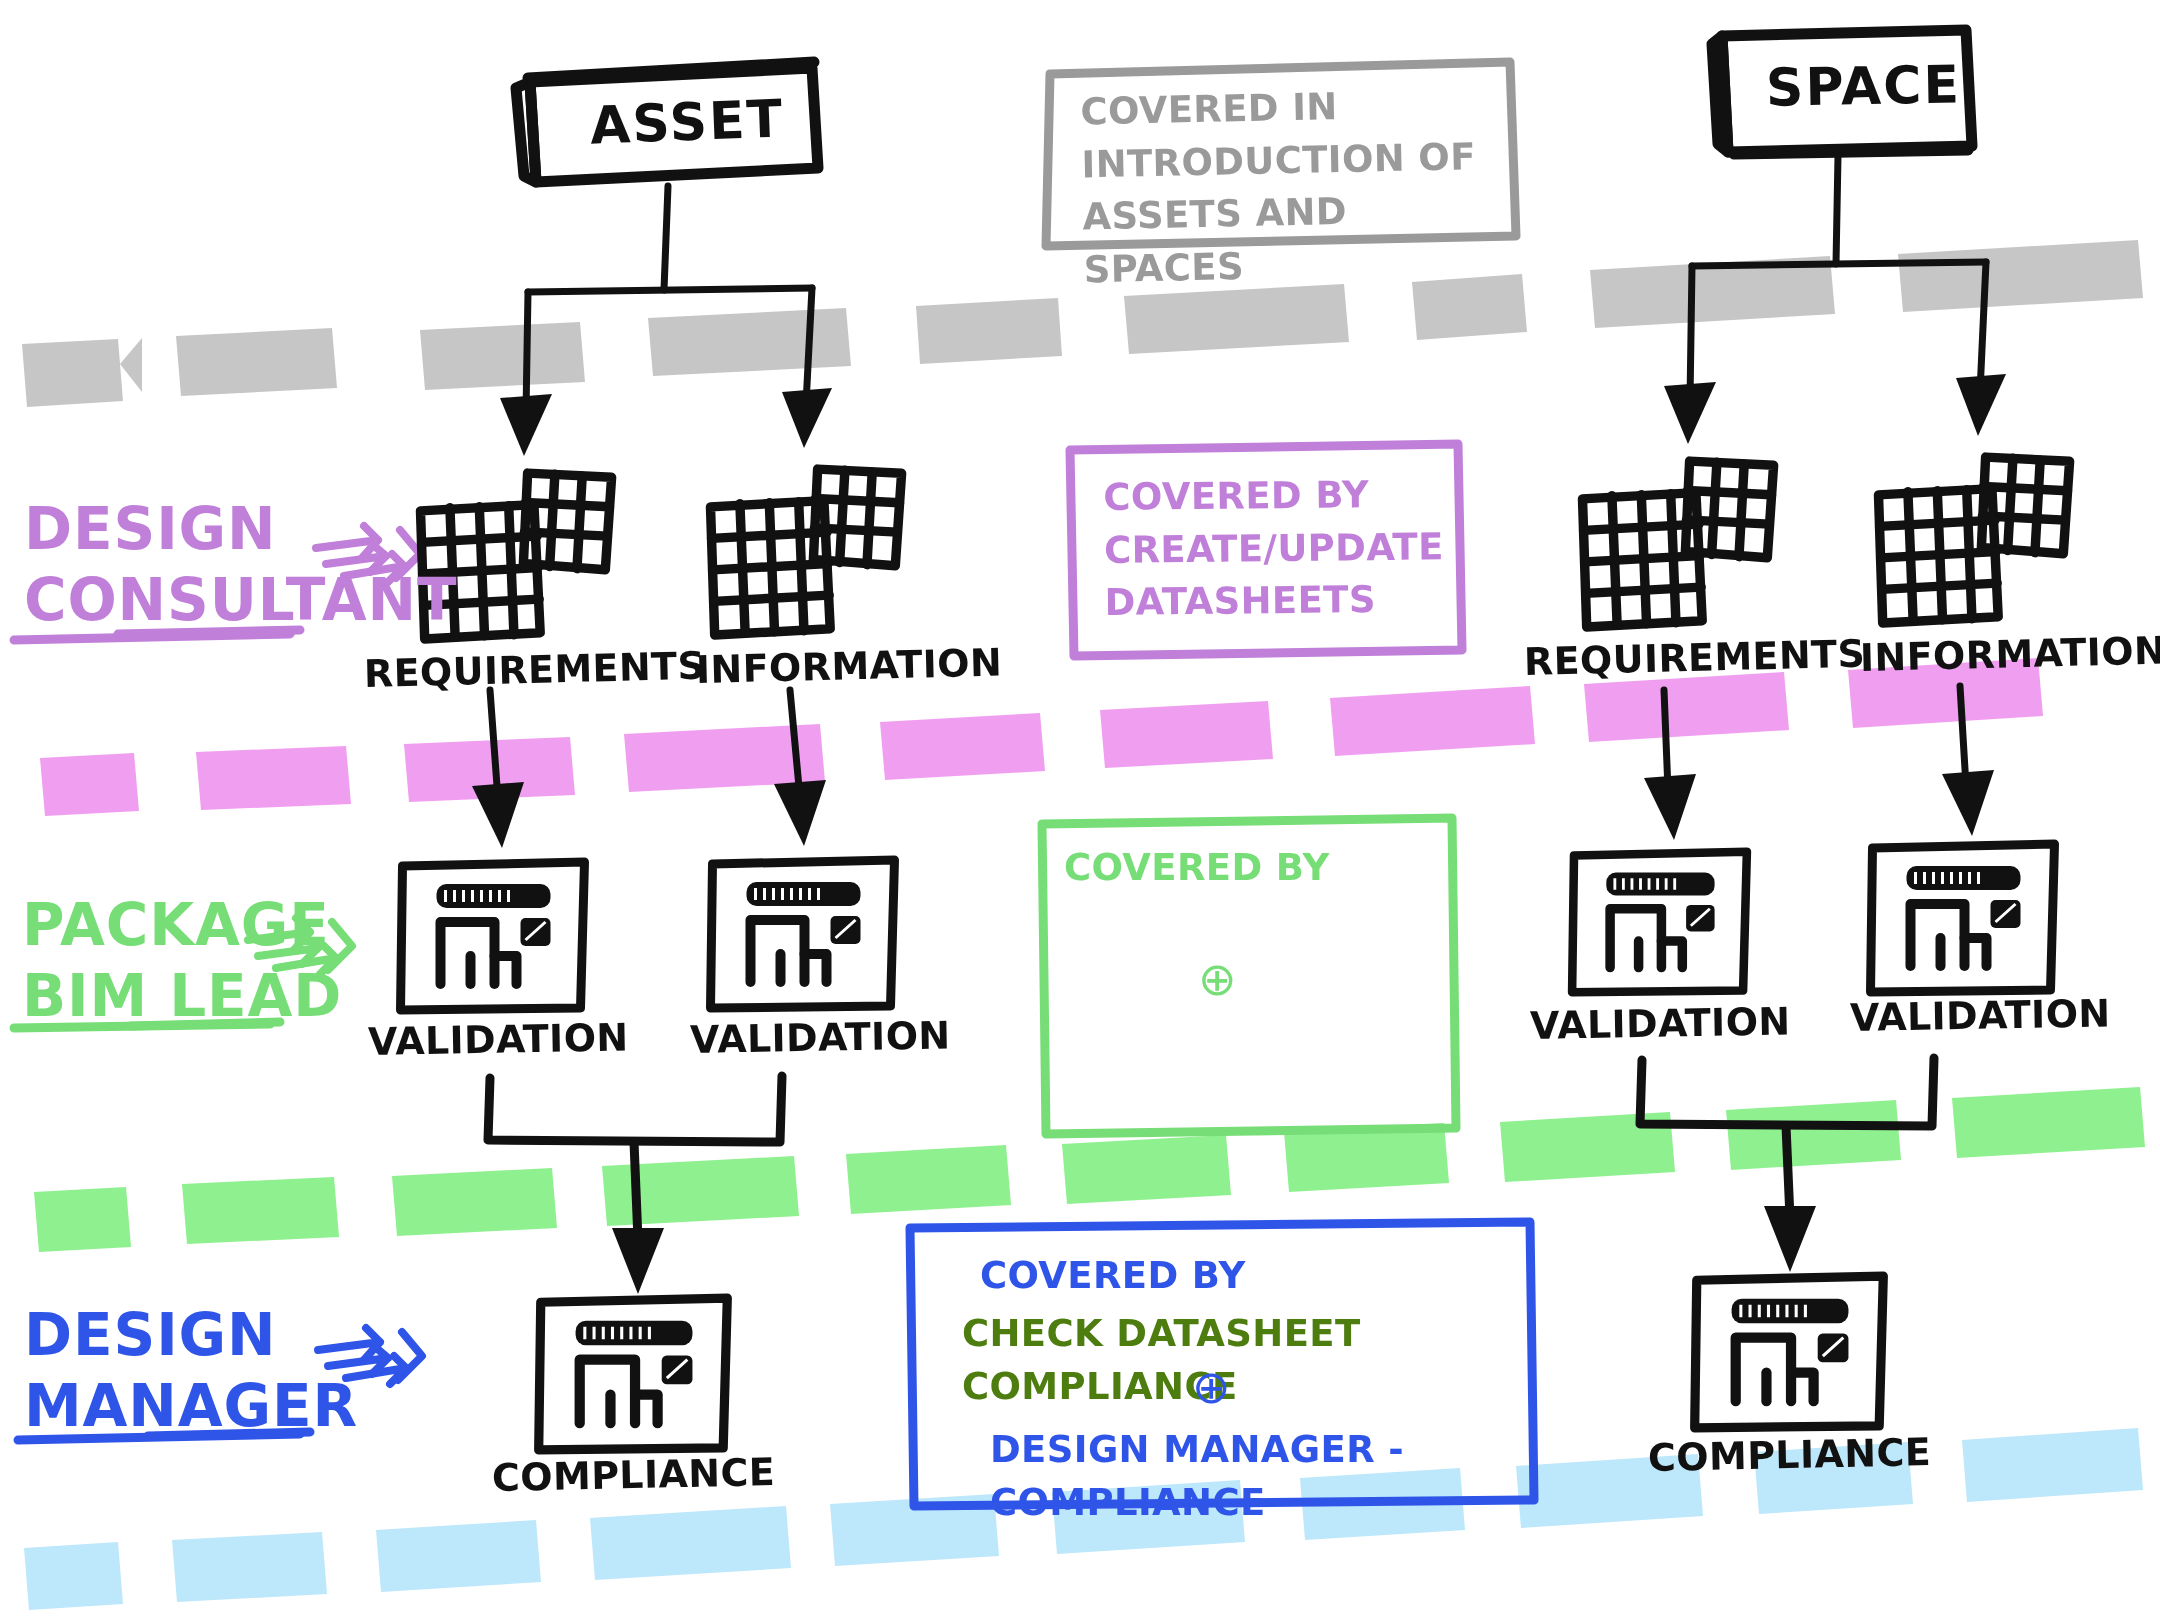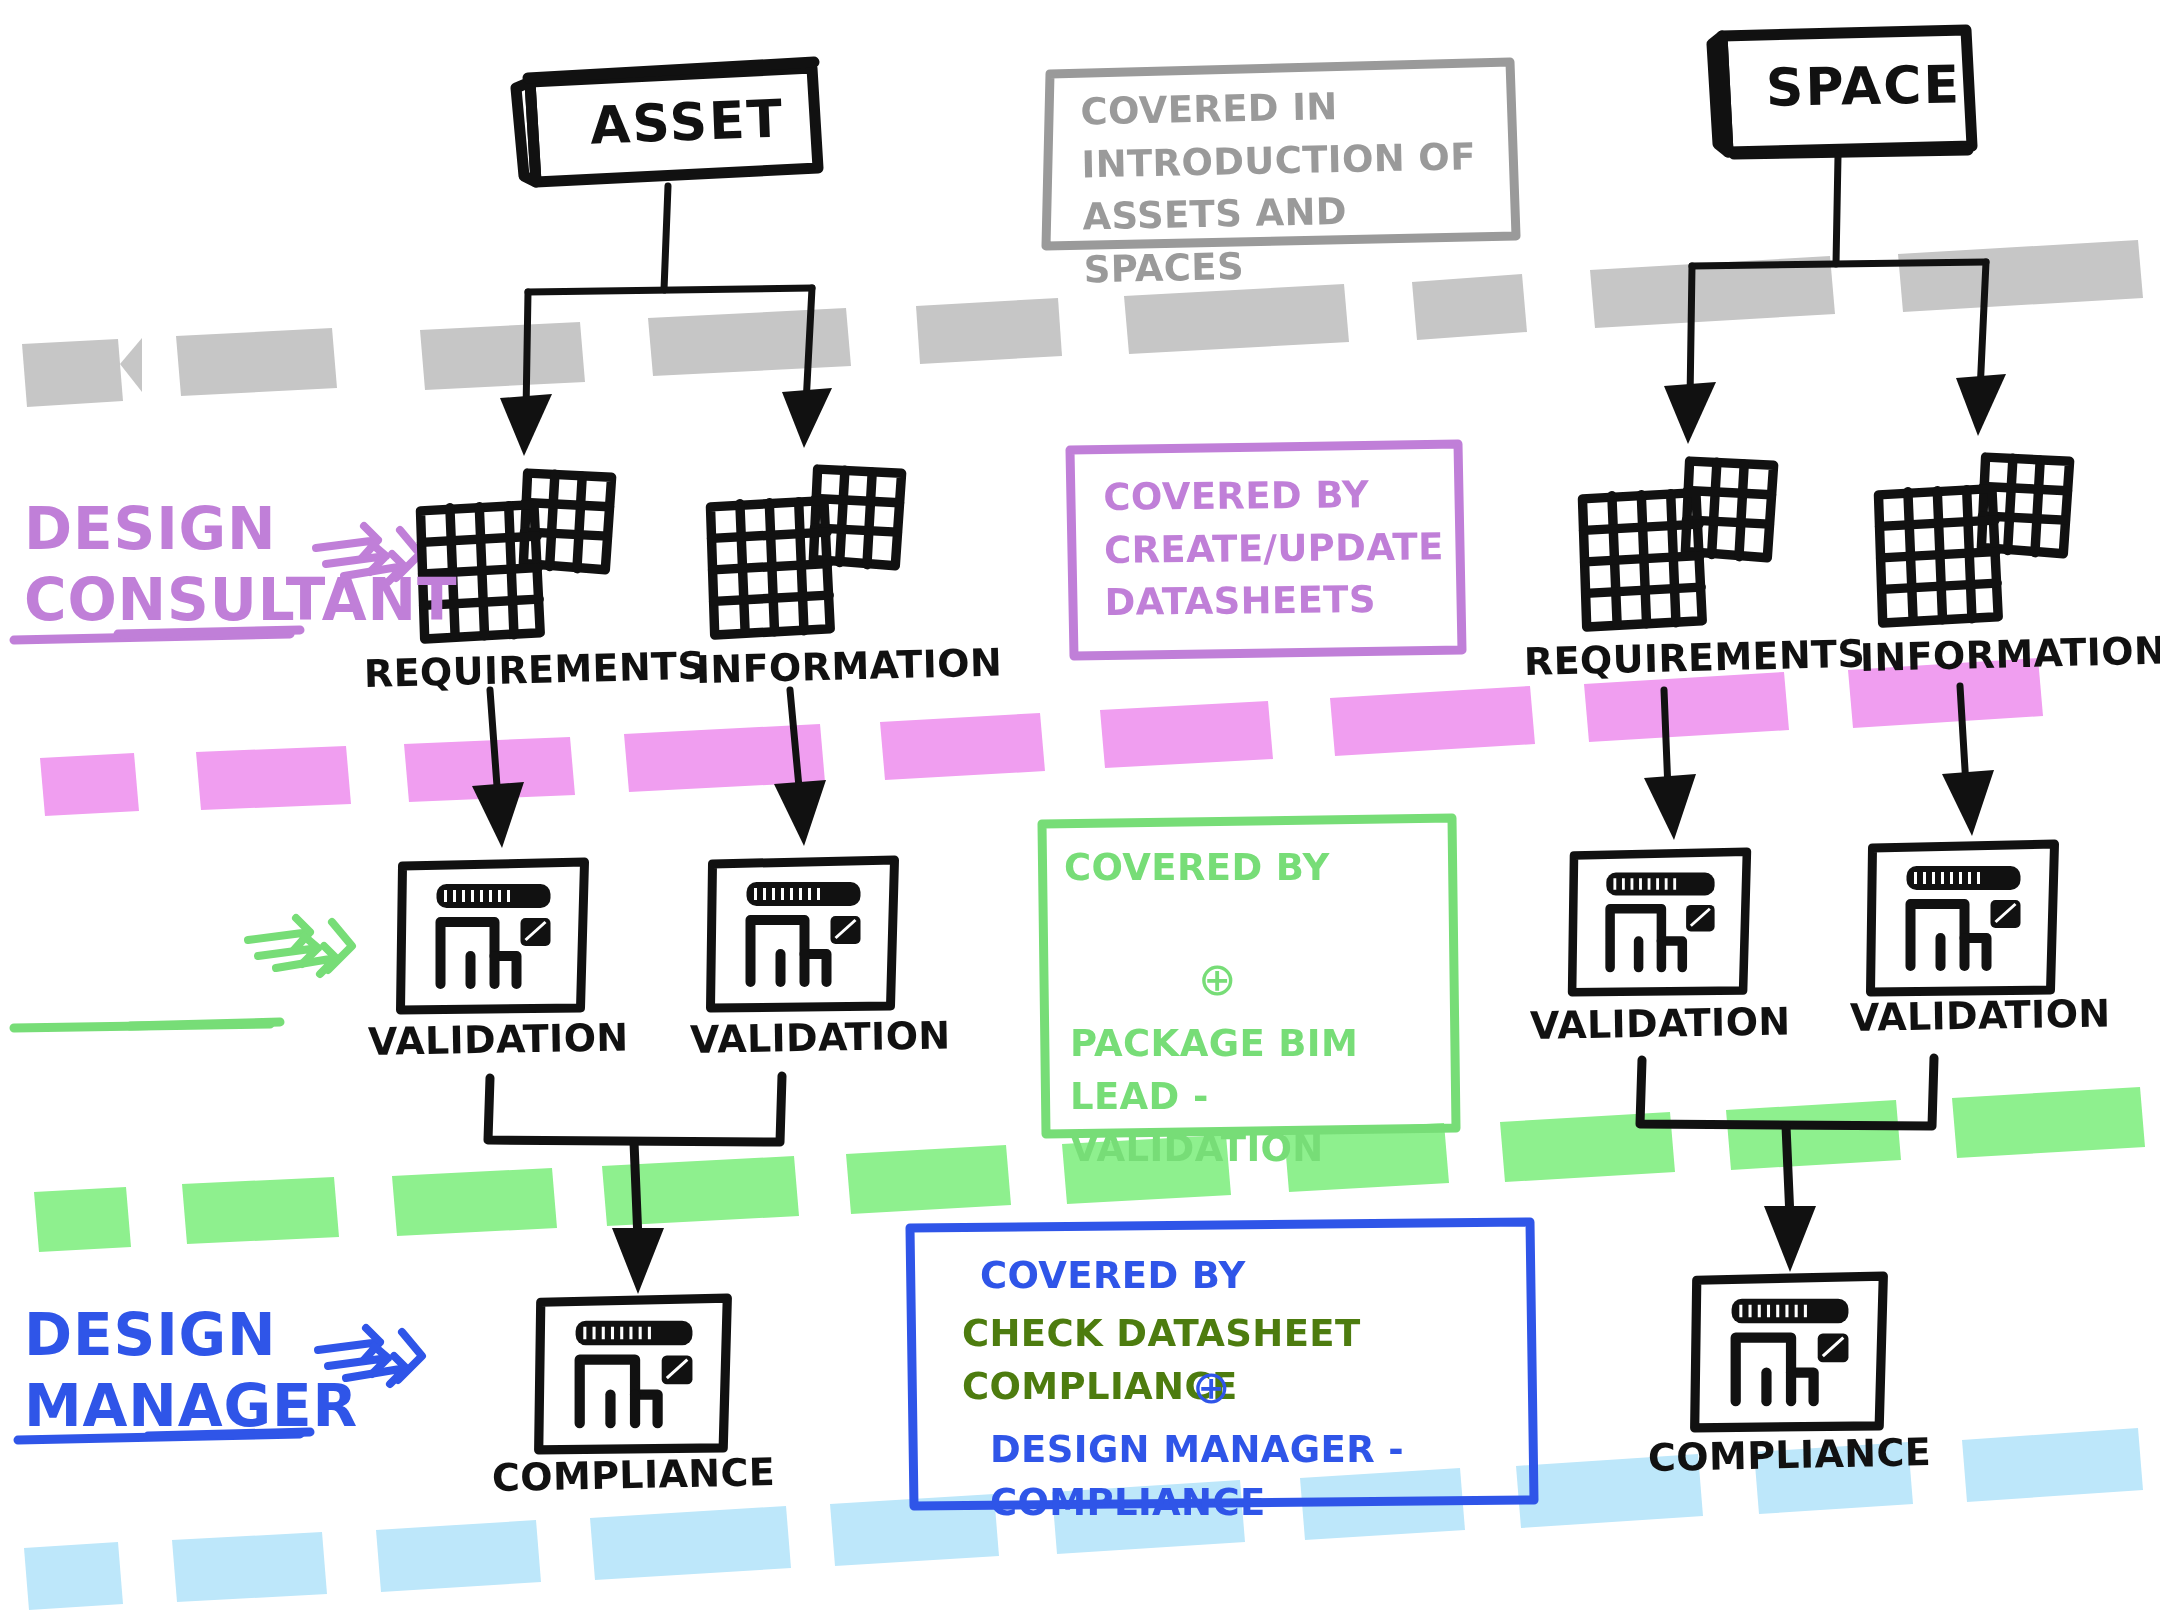--- a/index.html
+++ b/index.html
@@ -320,31 +320,31 @@
 <div class="notebox-text" style="left:1082px;top:82px;width:420px;color:#9a9a9a;transform:rotate(-1.2deg);">Covered in
 Introduction of
 assets and spaces</div>
 
 <div class="notebox-text" style="left:1104px;top:470px;width:360px;color:#c07fd8;transform:rotate(-0.6deg);">Covered by
 create/update
 datasheets</div>
 
 <div class="notebox-text" style="left:1064px;top:842px;width:390px;color:#77dd77;">Covered by</div>
 <div class="plus-glyph" style="left:1198px;top:956px;color:#77dd77;">⊕</div>
-<div class="notebox-text" style="left:1070px;top:1018px;width:390px;color:#77dd77;">package bim
-lead - validation</div>
 
 <div class="notebox-text" style="left:980px;top:1250px;width:520px;color:#2f55e8;">Covered by</div>
 <div class="notebox-text" style="left:962px;top:1308px;width:580px;color:#4d7c0f;">Check datasheet compliance</div>
 <div class="plus-glyph" style="left:1192px;top:1364px;color:#2f55e8;">⊕</div>
 <div class="notebox-text" style="left:990px;top:1424px;width:540px;color:#2f55e8;">Design manager -
 compliance</div>
 
 <div class="lanelabel" style="left:24px;top:494px;color:#c07fd8;">Design
 consultant</div>
+<div class="lanelabel" style="left:22px;top:890px;color:#77dd77;">Package
+Bim lead</div>
 <div class="lanelabel" style="left:24px;top:1300px;color:#2f55e8;">Design
 manager</div>
 
 <div class="nodelabel" style="left:364px;top:652px;transform:rotate(-1.4deg);">Requirements</div>
 <div class="nodelabel" style="left:696px;top:648px;transform:rotate(-1.4deg);">Information</div>
 <div class="nodelabel" style="left:1524px;top:640px;transform:rotate(-1.4deg);">Requirements</div>
 <div class="nodelabel" style="left:1860px;top:636px;transform:rotate(-1.4deg);">Information</div>
 
 <div class="nodelabel" style="left:368px;top:1020px;transform:rotate(-1deg);">Validation</div>
 <div class="nodelabel" style="left:690px;top:1018px;transform:rotate(-1deg);">Validation</div>

